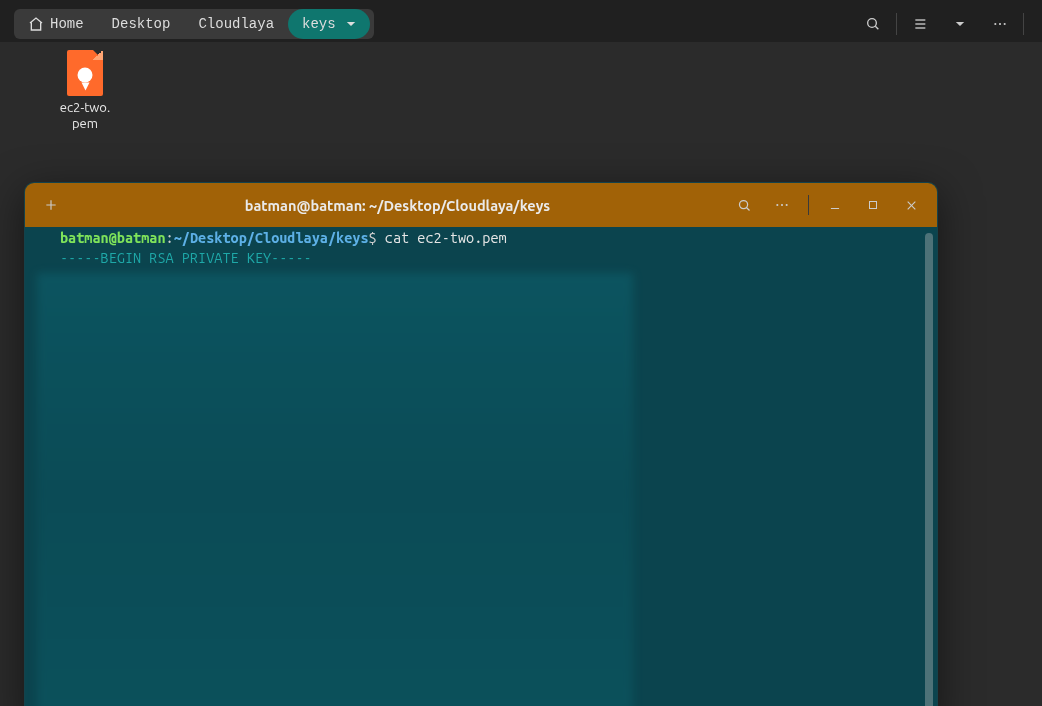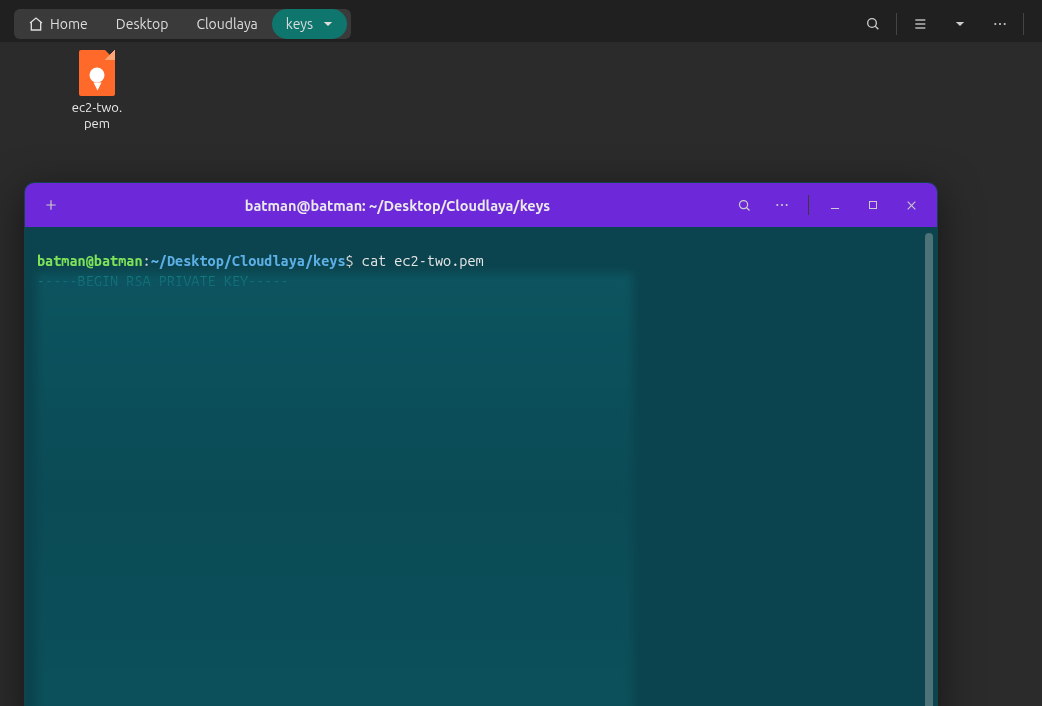--- a/index.html
+++ b/index.html
@@ -31,20 +31,21 @@
     }
     .crumb {
       display: flex;
       align-items: center;
       padding: 0 14px;
       height: 30px;
       color: #ddd;
       font-size: 14px;
       cursor: pointer;
       gap: 6px;
+      font-family: Liberation Mono, monospace;
     }
     .crumb.active {
       background: #0f766e;
       border-radius: 16px;
     }
     .home-icon svg { display: block; }
     .dropdown-chevron { margin-left: 4px; display: inline-flex; }
 
     .topbar-right {
       margin-left: auto;
@@ -73,21 +74,21 @@
 
     
     .desktop-area {
       position: absolute;
       left: 0; right: 0; top: 42px; bottom: 0;
       background: #2b2b2b;
     }
 
     .file-item {
       position: absolute;
-      left: 52px;
+      left: 40px;
       top: 8px;
       width: 90px;
       text-align: center;
       cursor: pointer;
     }
     .file-icon-wrap {
       display: flex;
       justify-content: center;
       margin-bottom: 4px;
     }
@@ -148,21 +149,21 @@
       width: 914px;
       height: 544px;
       background: #0b3b44;
       border-radius: 10px;
       box-shadow: 0 10px 40px rgba(0,0,0,.5);
       overflow: hidden;
       border: 1px solid rgba(255,255,255,0.04);
     }
     .term-titlebar {
       height: 44px;
-      background: #6d28d9;
+      background: #a16207;
       display: flex;
       align-items: center;
       padding: 0 8px;
     }
     .term-newtab {
       width: 36px;
       height: 30px;
       display: flex;
       align-items: center;
       justify-content: center;
@@ -210,22 +211,23 @@
     .term-scrollbar {
       position: absolute;
       right: 4px;
       top: 6px;
       width: 8px;
       height: 480px;
       background: rgba(200,200,200,0.35);
       border-radius: 4px;
     }
     .term-content {
-      padding: 24px 12px;
+      padding: 1px 12px;
       white-space: pre;
+      margin-left: 23px;
     }
     .prompt-user { color: #7fe35a; font-weight: bold; }
     .prompt-sep  { color: #d0d0d0; }
     .prompt-path { color: #5db0e6; font-weight: bold; }
     .prompt-dollar { color: #d0d0d0; }
     .cmd { color: #e6e6e6; }
     .key-header { color: #1ea8a8; }
 
     .blur-block {
       position: absolute;

